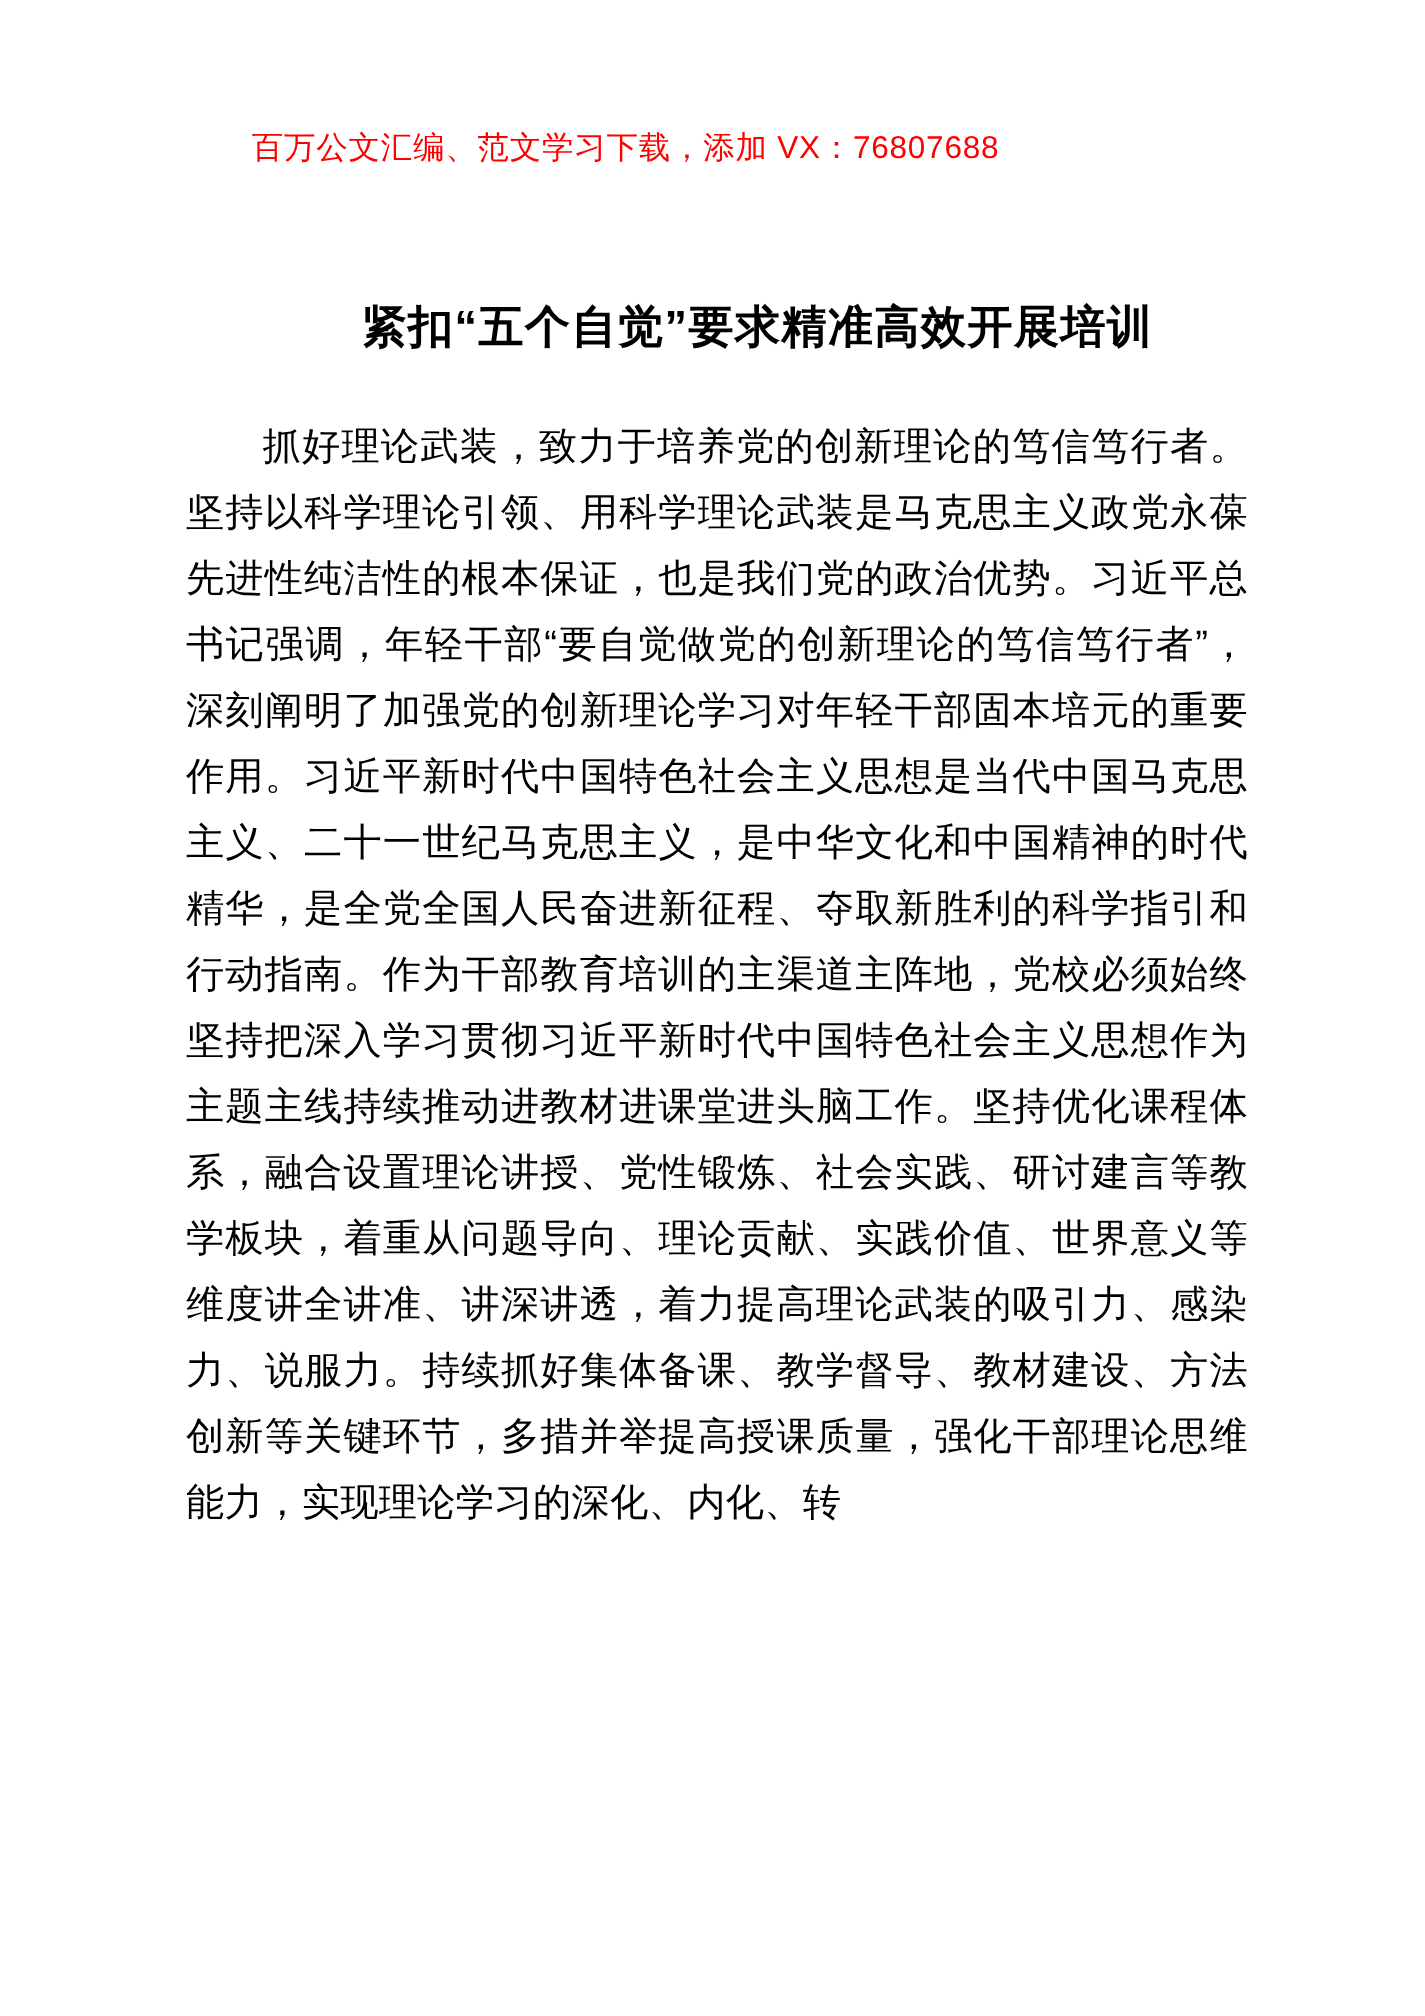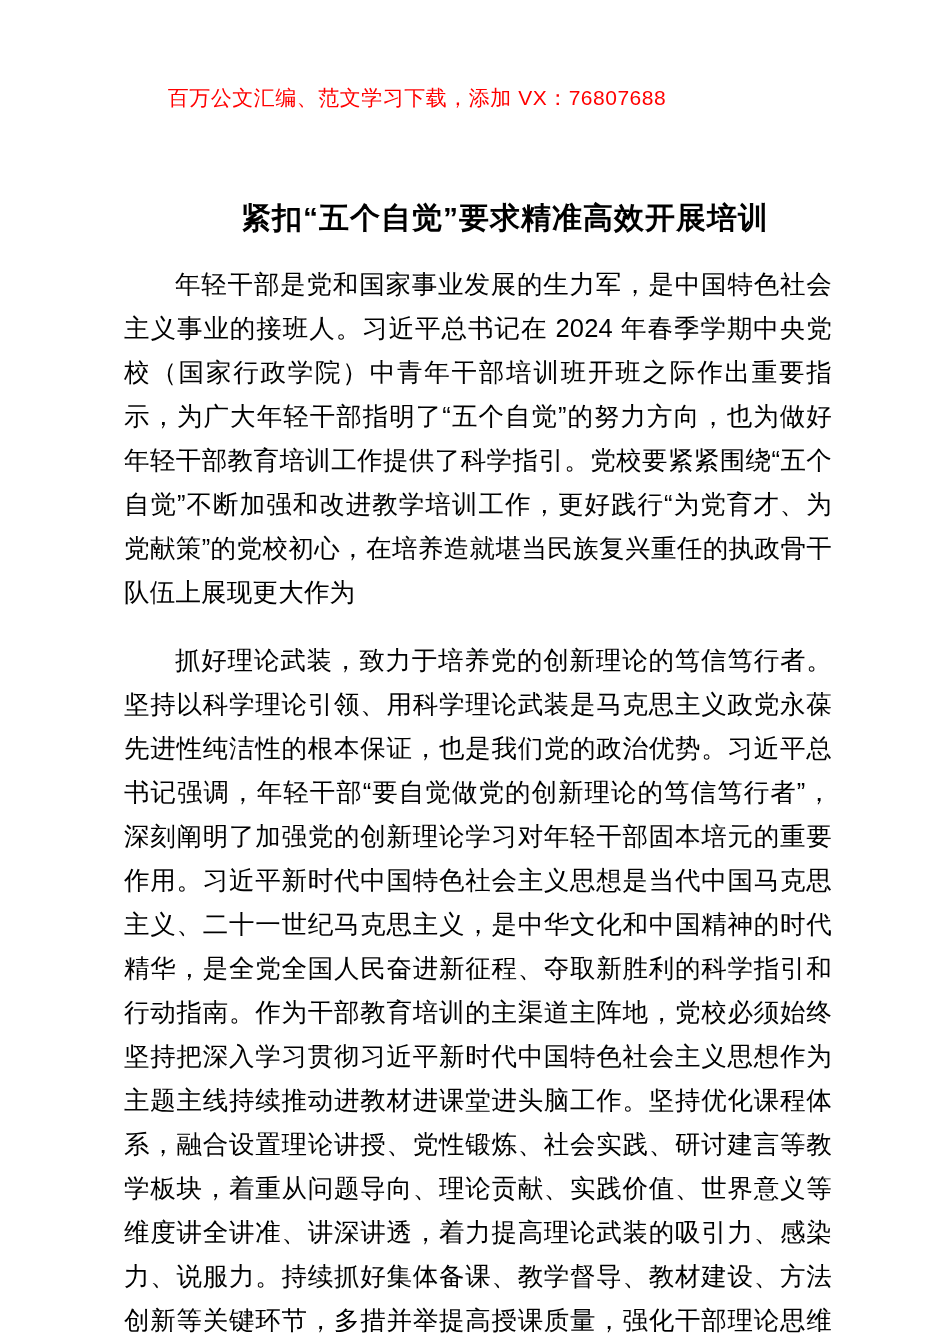--- a/index.html
+++ b/index.html
@@ -73,18 +73,17 @@
 </head>
 <body>
 
 <div class="page">
 
   <div class="watermark">百万公文汇编、范文学习下载，添加 VX：76807688</div>
 
   <h1 class="doc-title">紧扣“五个自觉”要求精准高效开展培训</h1>
 
   <div class="body-wrap">
-    <p class="para">年轻干部是党和国家事业发展的生力军，是中国特色社会主义事业的接班人。习近平总书记在 2024 年春季学期中央党校（国家行政学院）中青年干部培训班开班之际作出重要指示，为广大年轻干部指明了“五个自觉”的努力方向，也为做好年轻干部教育培训工作提供了科学指引。党校要紧紧围绕“五个自觉”不断加强和改进教学培训工作，更好践行“为党育才、为党献策”的党校初心，在培养造就堪当民族复兴重任的执政骨干队伍上展现更大作为</p>
     <div class="gap"></div>
     <p class="para tight">抓好理论武装，致力于培养党的创新理论的笃信笃行者。坚持以科学理论引领、用科学理论武装是马克思主义政党永葆先进性纯洁性的根本保证，也是我们党的政治优势。习近平总书记强调，年轻干部“要自觉做党的创新理论的笃信笃行者”，深刻阐明了加强党的创新理论学习对年轻干部固本培元的重要作用。习近平新时代中国特色社会主义思想是当代中国马克思主义、二十一世纪马克思主义，是中华文化和中国精神的时代精华，是全党全国人民奋进新征程、夺取新胜利的科学指引和行动指南。作为干部教育培训的主渠道主阵地，党校必须始终坚持把深入学习贯彻习近平新时代中国特色社会主义思想作为主题主线持续推动进教材进课堂进头脑工作。坚持优化课程体系，融合设置理论讲授、党性锻炼、社会实践、研讨建言等教学板块，着重从问题导向、理论贡献、实践价值、世界意义等维度讲全讲准、讲深讲透，着力提高理论武装的吸引力、感染力、说服力。持续抓好集体备课、教学督导、教材建设、方法创新等关键环节，多措并举提高授课质量，强化干部理论思维能力，实现理论学习的深化、内化、转</p>
   </div>
 
 </div>
 
 </body></html>

